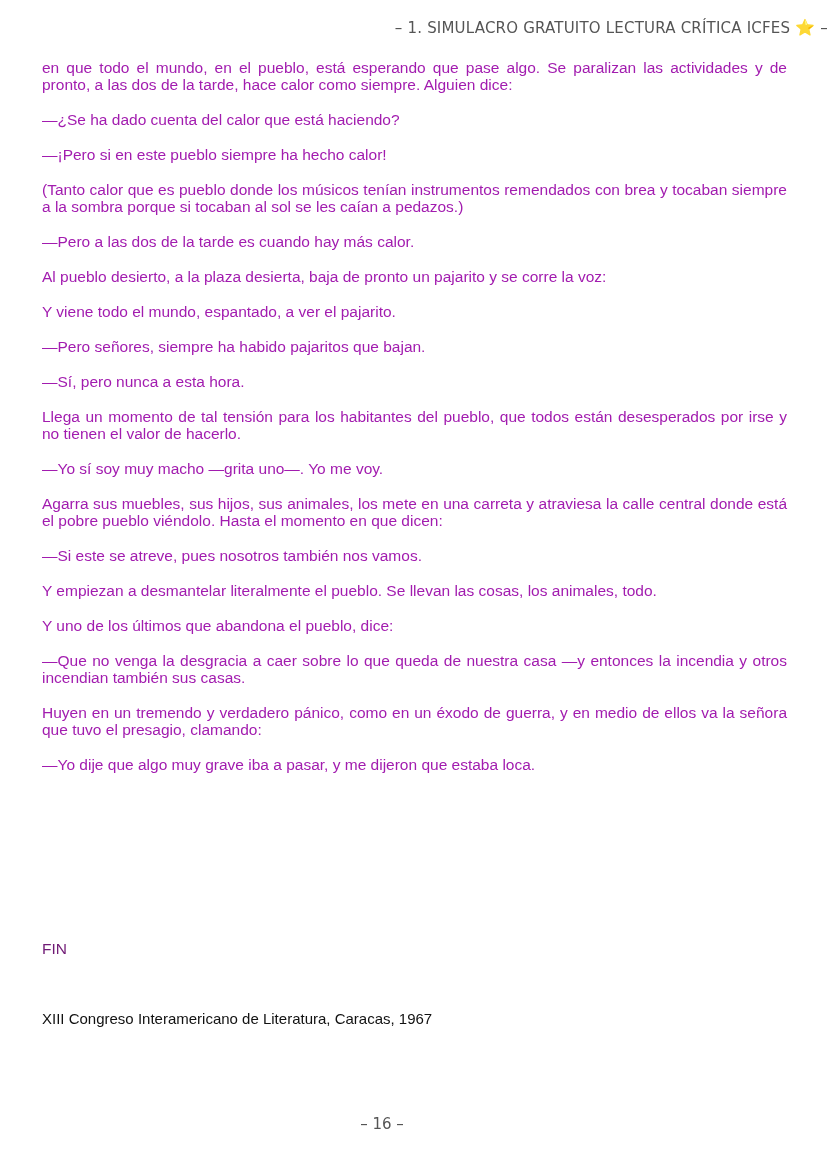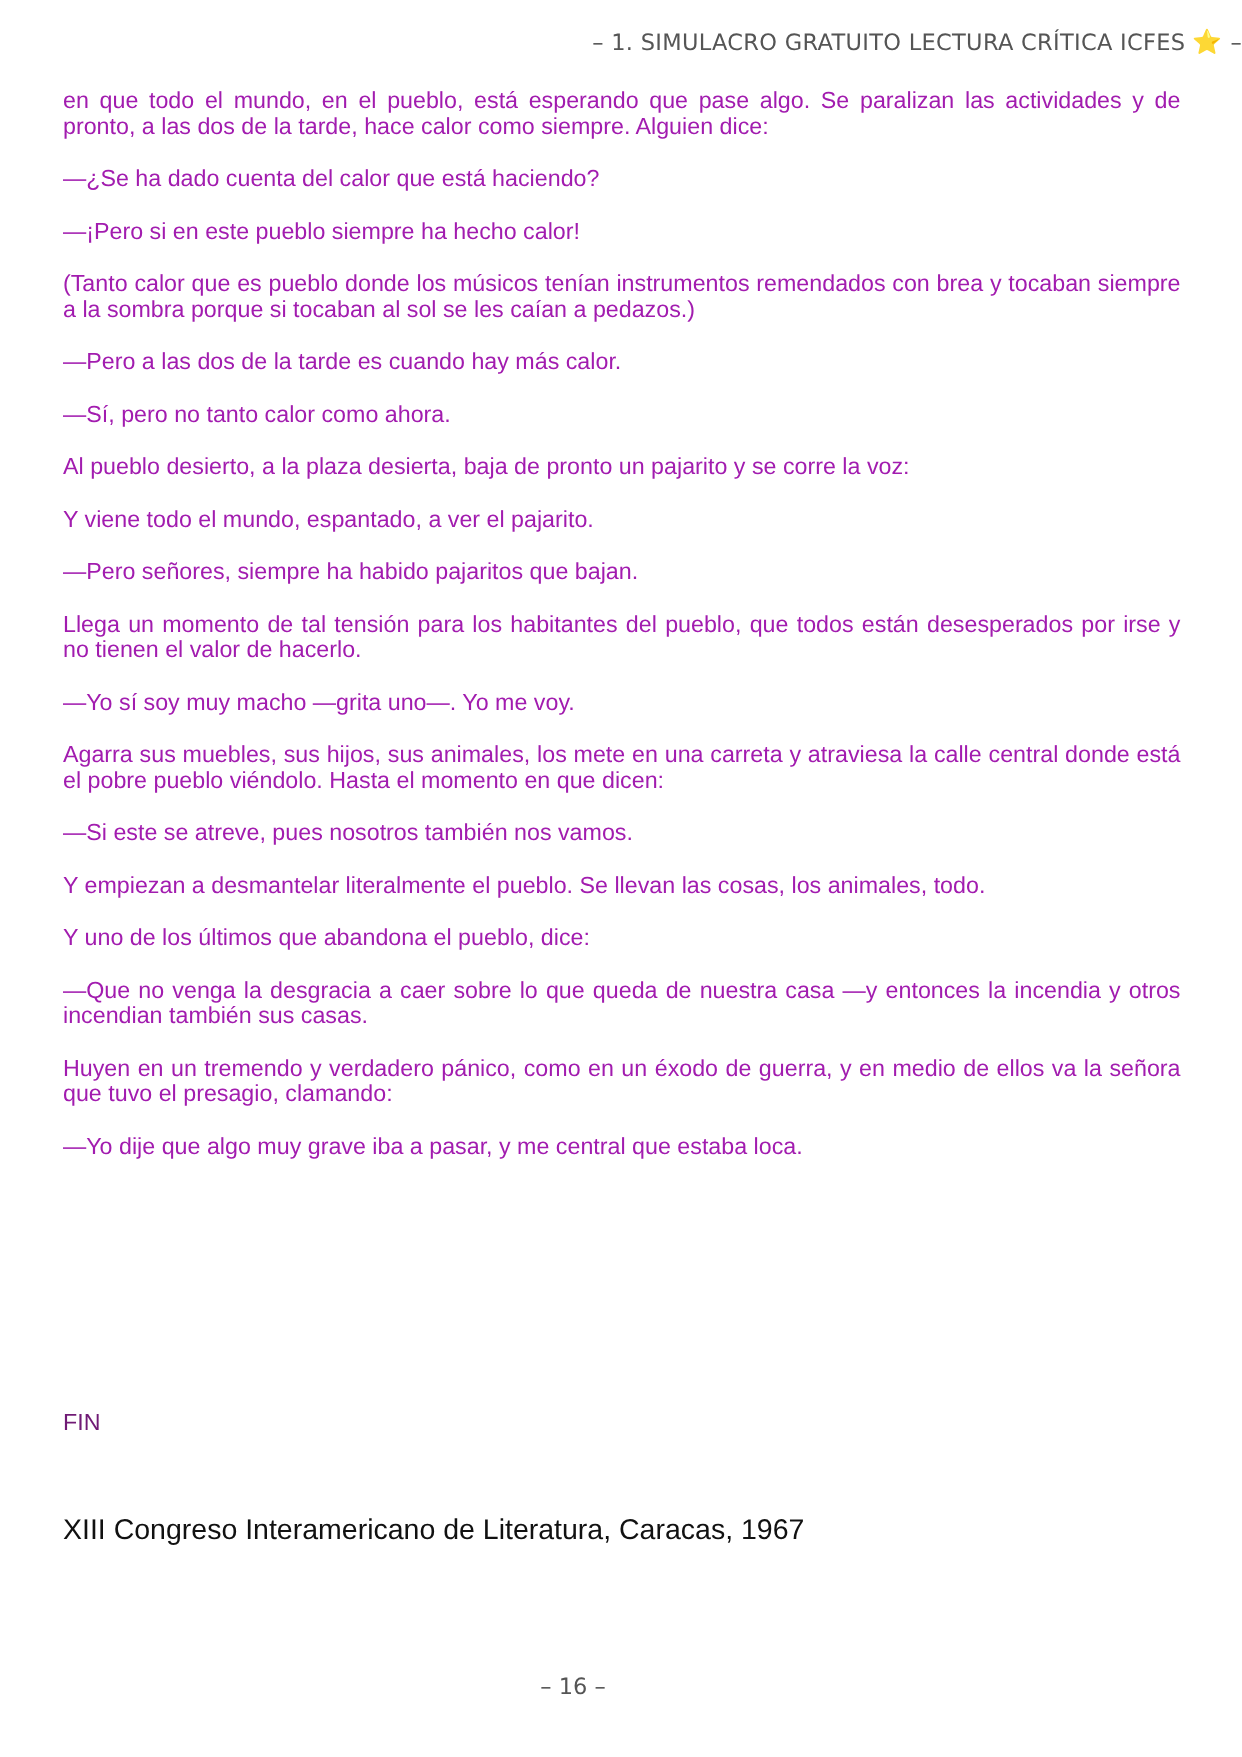--- a/index.html
+++ b/index.html
@@ -10,50 +10,50 @@
       letter-spacing: 0.2px;
     }
     .star { color: #f5c518; font-size: 16px; }
     .content {
       position: absolute; top: 59px; left: 42px; width: 745px;
       font-family: "Liberation Sans", sans-serif; font-size: 15.5px; line-height: 17px;
       color: #a21caf;
     }
     .content p { margin: 0 0 18px 0; text-align: justify; }
     .fin { position: absolute; top: 940px; left: 42px; font-family: "Liberation Sans", sans-serif; font-size: 15.5px; color: #701a75; }
-    .source { position: absolute; top: 1010px; left: 42px; font-family: "Liberation Sans", sans-serif; font-size: 19px; color: #111; }
+    .source { position: absolute; top: 1010px; left: 42px; font-family: "Liberation Sans", sans-serif; font-size: 15px; color: #111; }
     .footer {
       position: absolute; top: 1115px; left: 0; width: 764px; text-align: center;
       font-family: "DejaVu Sans", sans-serif; font-size: 15px; color: #555555;
     }
   </style>
 </head>
 <body>
 
 <div class="header">
   <span>– 1. SIMULACRO GRATUITO LECTURA CRÍTICA ICFES </span><span class="star">⭐</span><span> –</span>
 </div>
 
 <div class="content">
   <p>en que todo el mundo, en el pueblo, está esperando que pase algo. Se paralizan las actividades y de pronto, a las dos de la tarde, hace calor como siempre. Alguien dice:</p>
   <p>—¿Se ha dado cuenta del calor que está haciendo?</p>
   <p>—¡Pero si en este pueblo siempre ha hecho calor!</p>
   <p>(Tanto calor que es pueblo donde los músicos tenían instrumentos remendados con brea y tocaban siempre a la sombra porque si tocaban al sol se les caían a pedazos.)</p>
   <p>—Pero a las dos de la tarde es cuando hay más calor.</p>
-  <p>—Sí, pero no tanto calor como ahora.</p>
   <p>Al pueblo desierto, a la plaza desierta, baja de pronto un pajarito y se corre la voz:</p>
   <p>Y viene todo el mundo, espantado, a ver el pajarito.</p>
   <p>—Pero señores, siempre ha habido pajaritos que bajan.</p>
+  <p>—Sí, pero nunca a esta hora.</p>
   <p>Llega un momento de tal tensión para los habitantes del pueblo, que todos están desesperados por irse y no tienen el valor de hacerlo.</p>
   <p>—Yo sí soy muy macho —grita uno—. Yo me voy.</p>
   <p>Agarra sus muebles, sus hijos, sus animales, los mete en una carreta y atraviesa la calle central donde está el pobre pueblo viéndolo. Hasta el momento en que dicen:</p>
   <p>—Si este se atreve, pues nosotros también nos vamos.</p>
   <p>Y empiezan a desmantelar literalmente el pueblo. Se llevan las cosas, los animales, todo.</p>
   <p>Y uno de los últimos que abandona el pueblo, dice:</p>
   <p>—Que no venga la desgracia a caer sobre lo que queda de nuestra casa —y entonces la incendia y otros incendian también sus casas.</p>
   <p>Huyen en un tremendo y verdadero pánico, como en un éxodo de guerra, y en medio de ellos va la señora que tuvo el presagio, clamando:</p>
-  <p>—Yo dije que algo muy grave iba a pasar, y me central que estaba loca.</p>
+  <p>—Yo dije que algo muy grave iba a pasar, y me dijeron que estaba loca.</p>
 </div>
 
 <div class="fin">FIN</div>
 <div class="source">XIII Congreso Interamericano de Literatura, Caracas, 1967</div>
 
 <div class="footer">– 16 –</div>
 
 </body></html>

